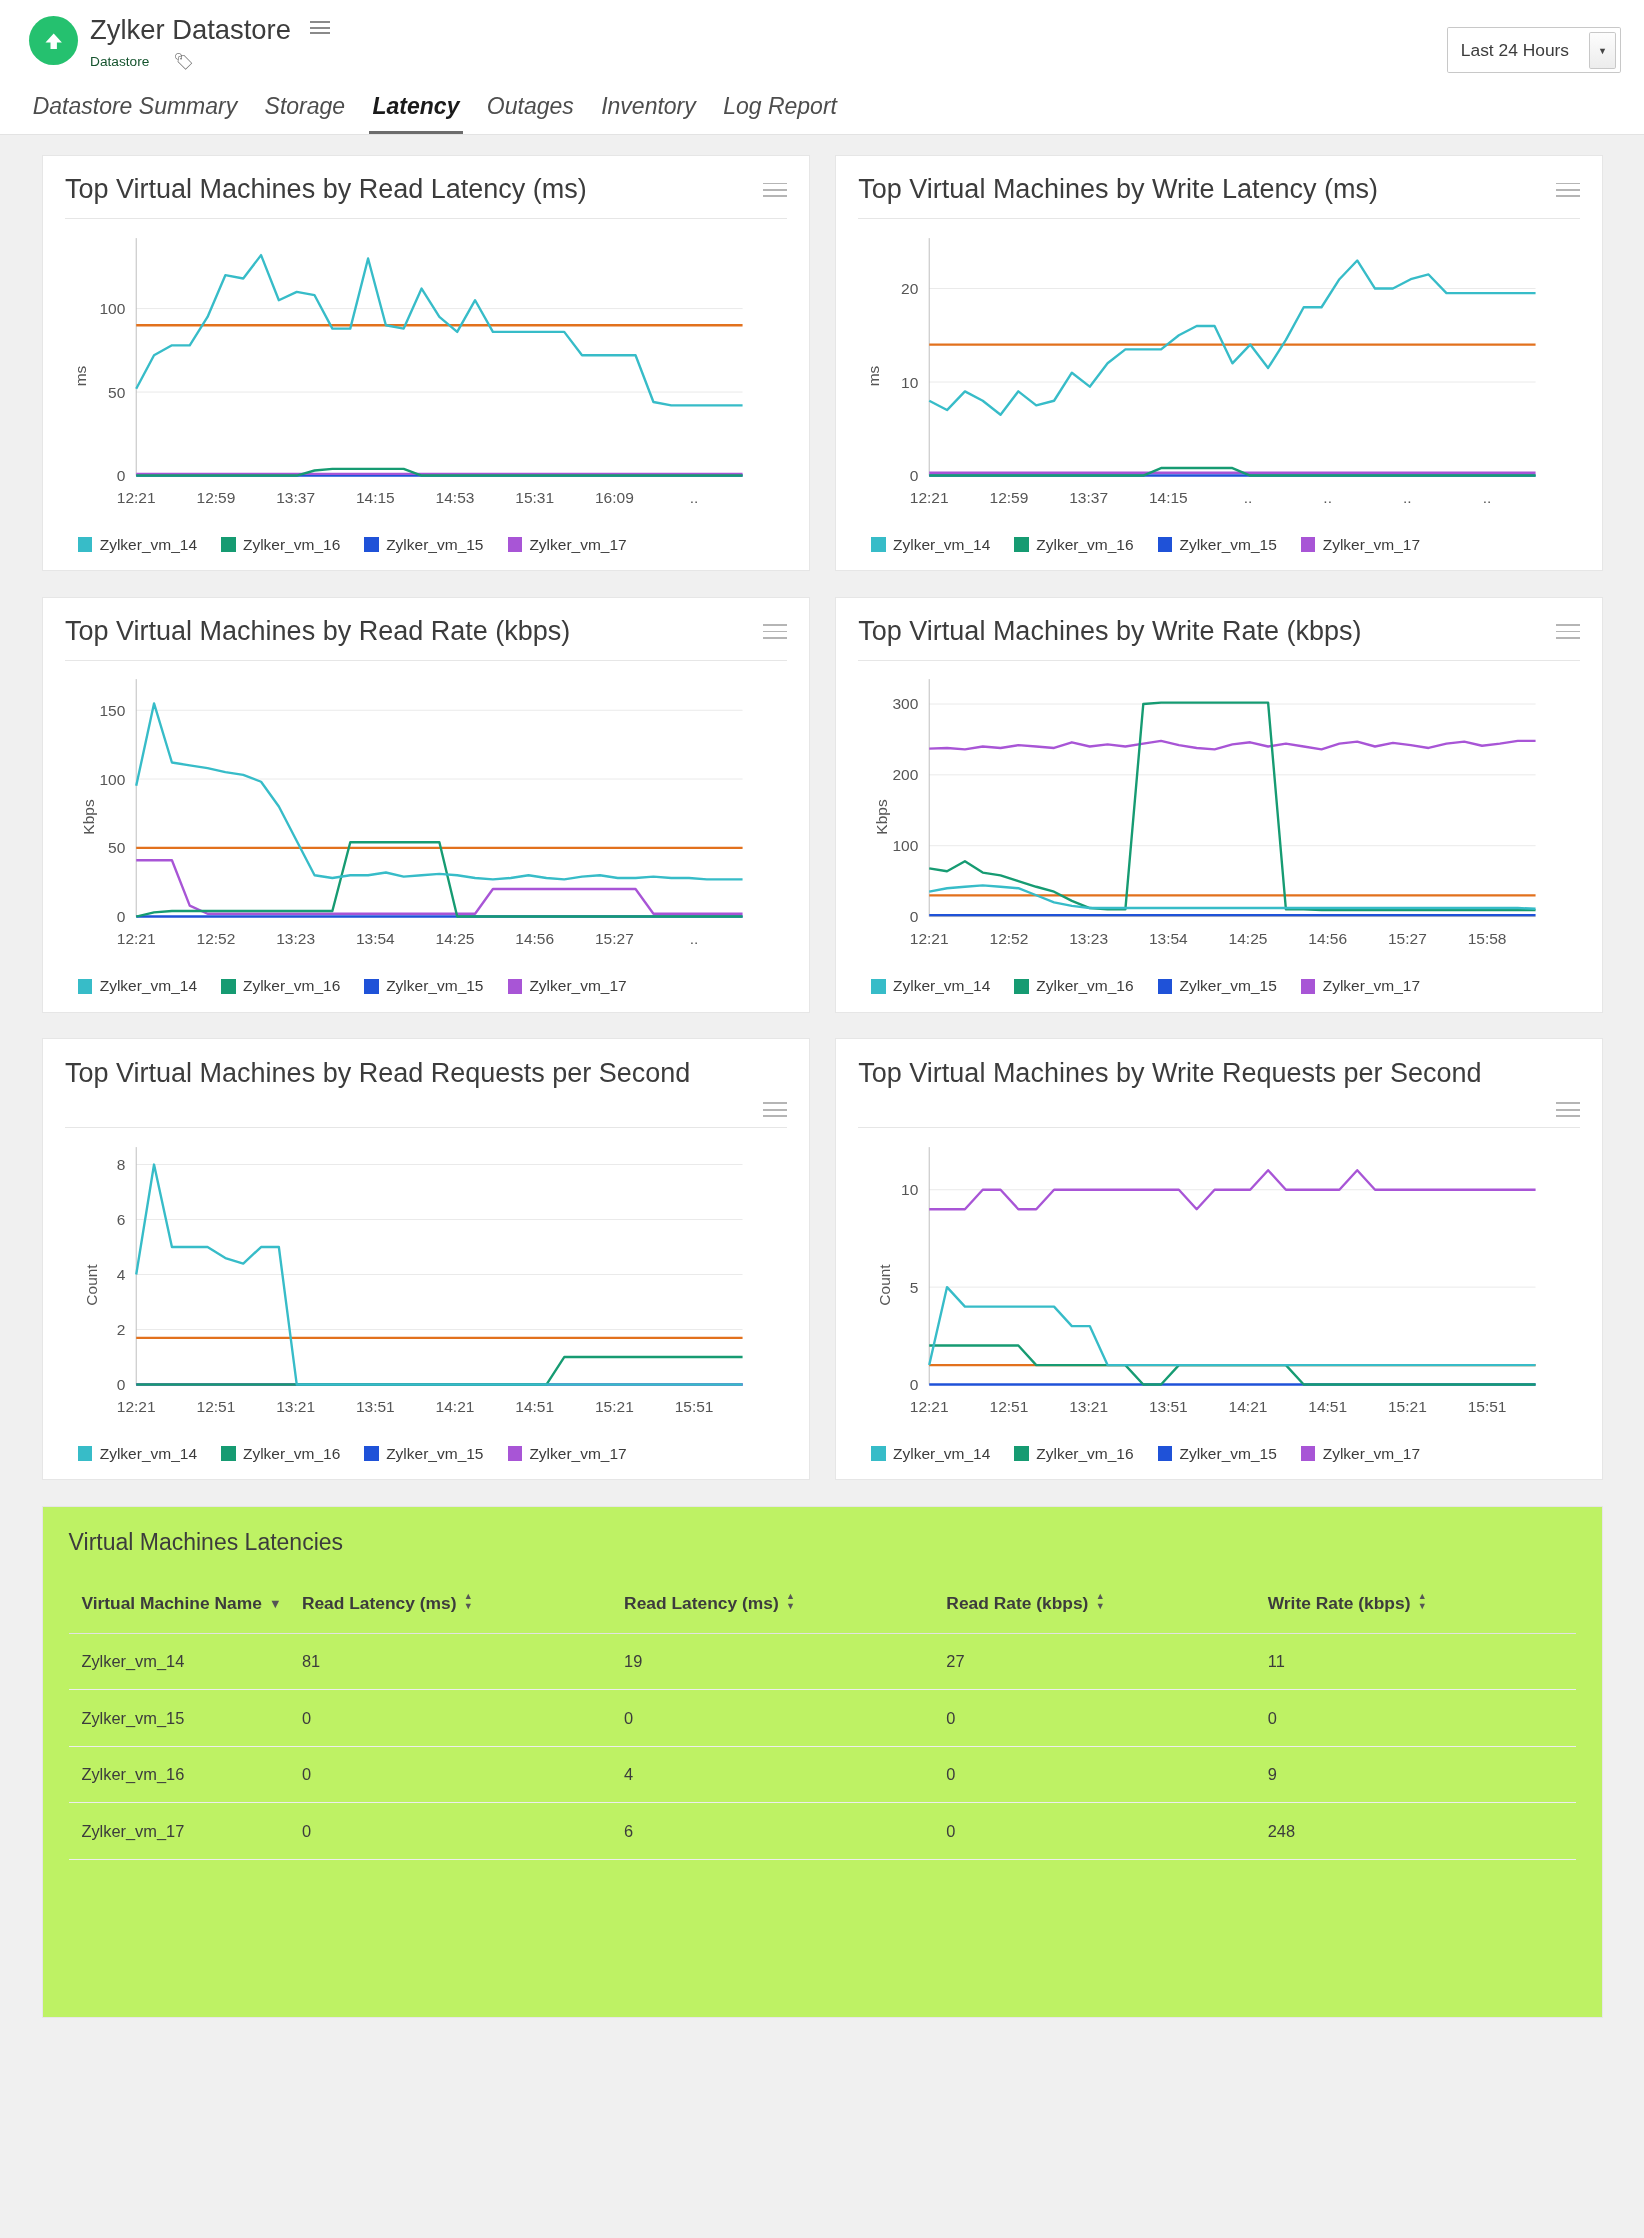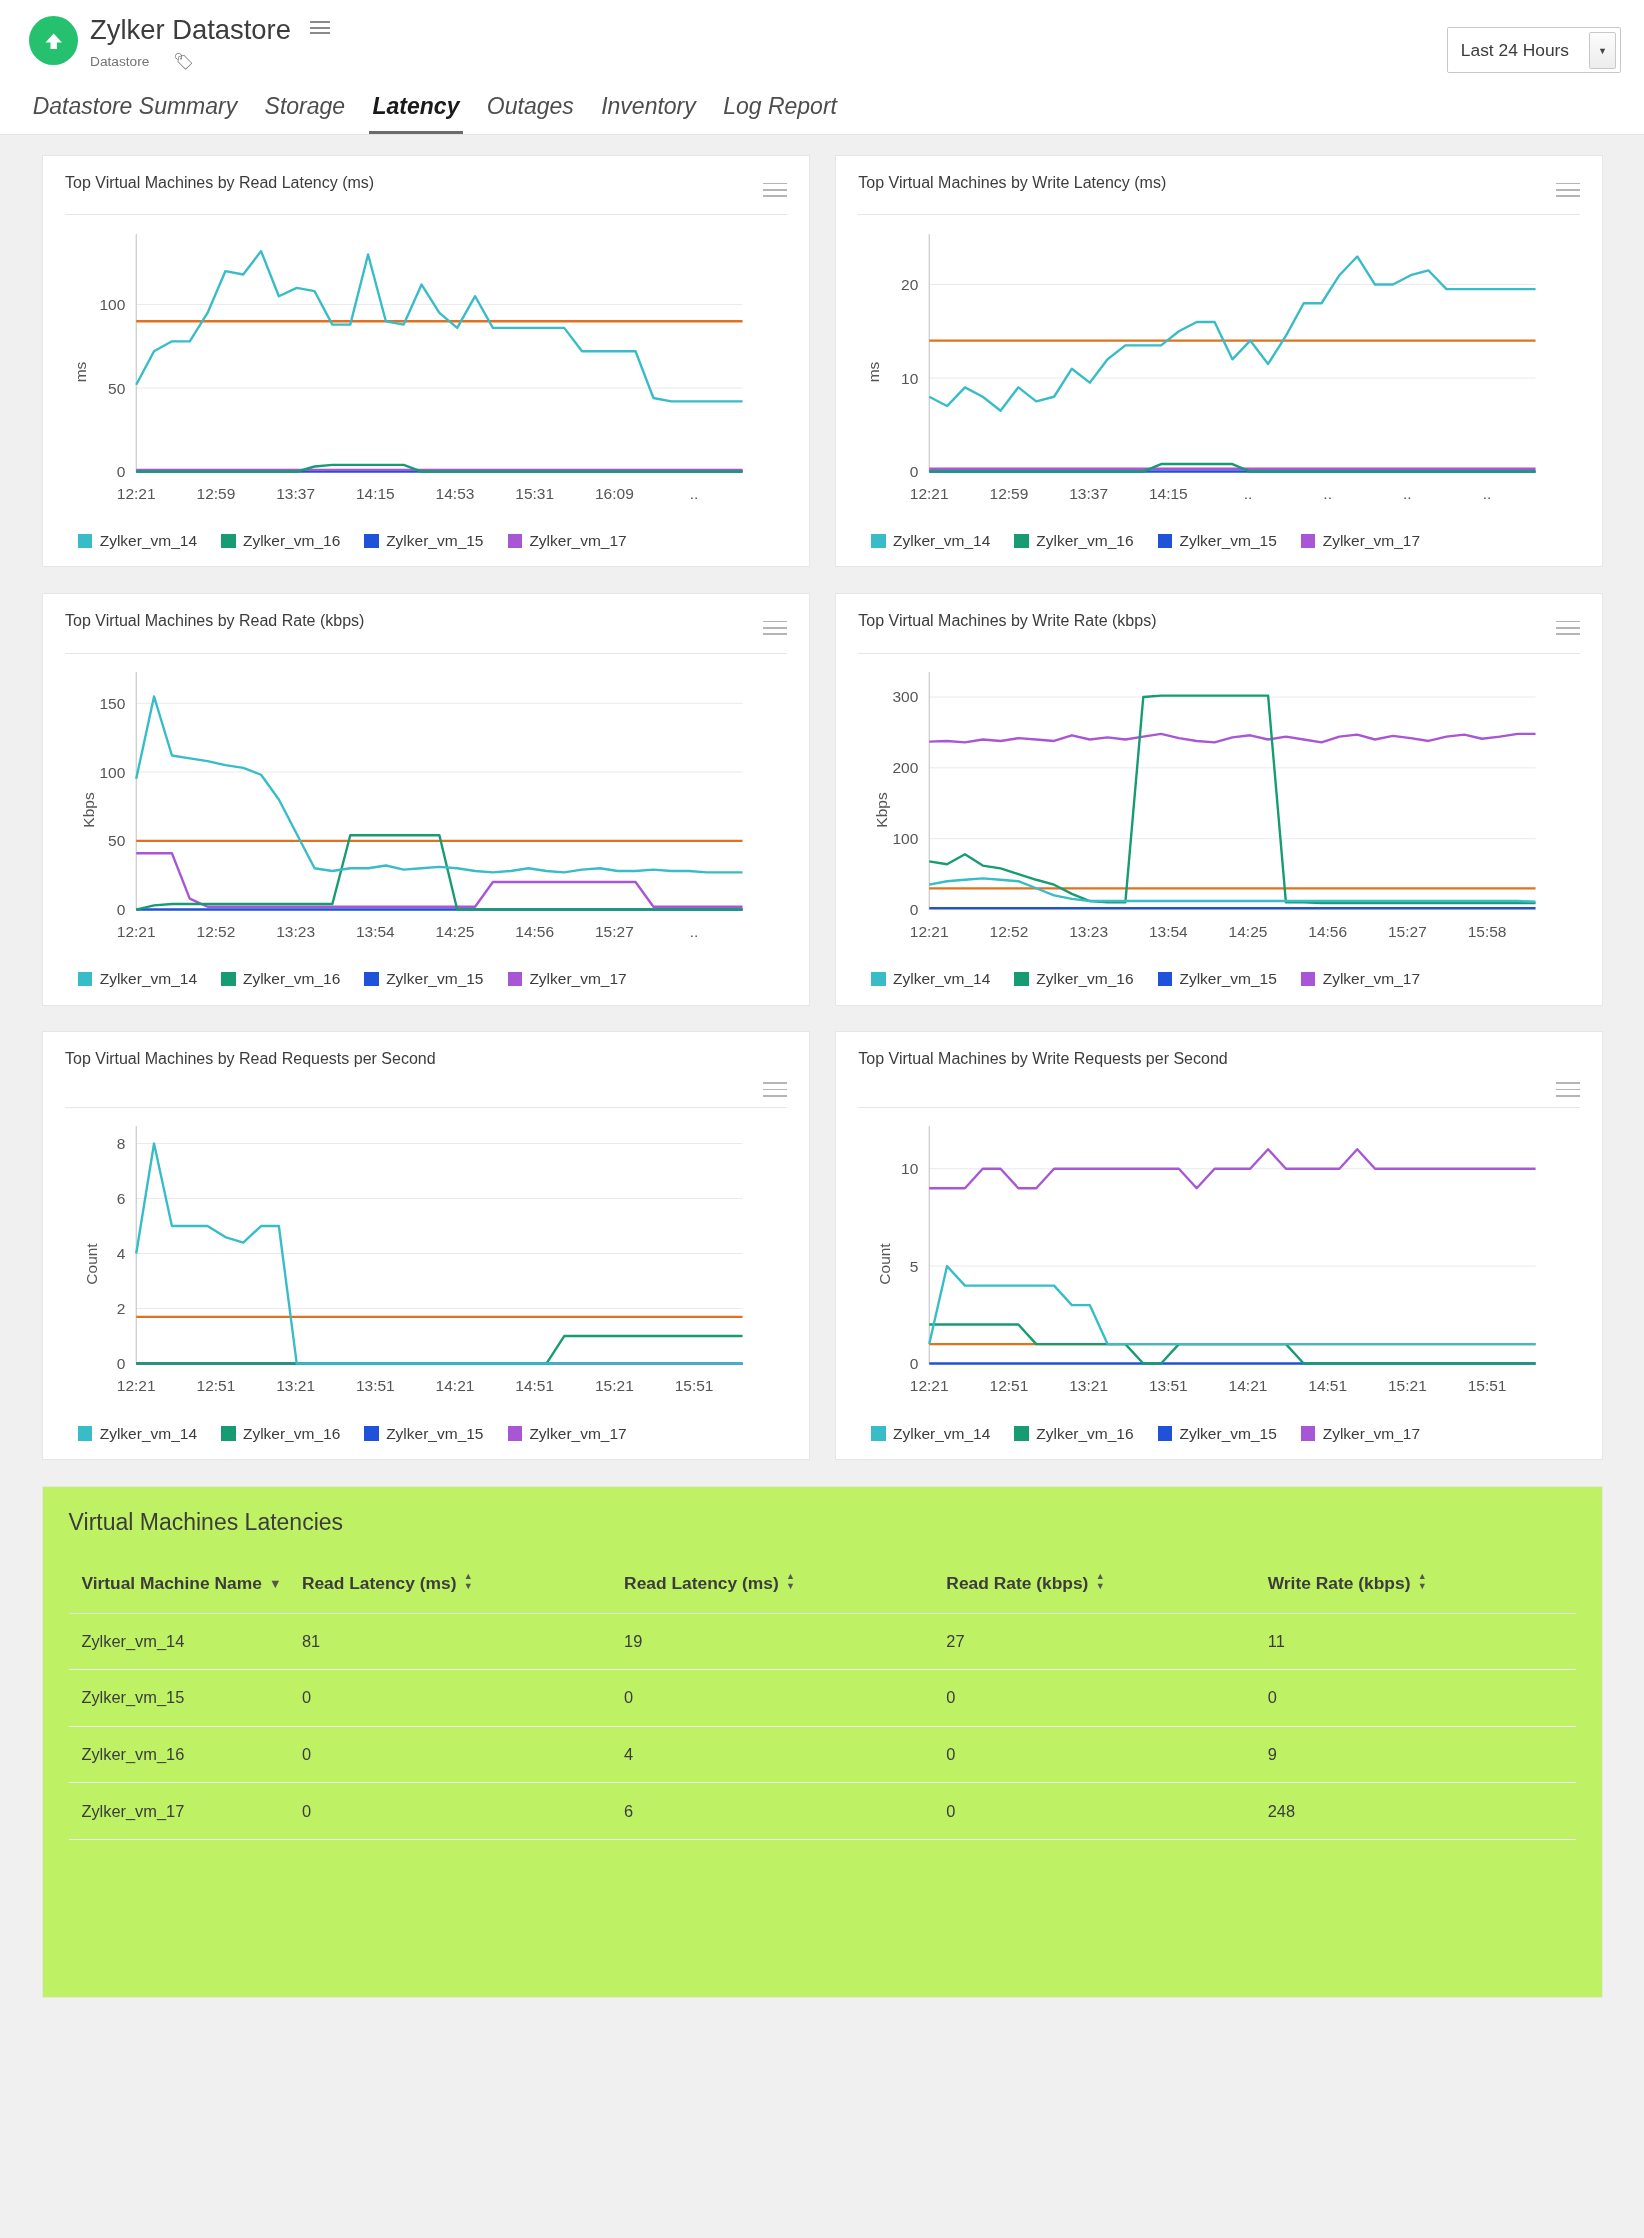--- a/index.html
+++ b/index.html
@@ -53,21 +53,21 @@
     background: #8a8a8a;
     margin: 3.7px 0;
   }
   .breadcrumb-row {
     margin-top: 7.3px;
     display: flex;
     align-items: center;
     gap: 24px;
   }
   .breadcrumb-link {
-    color: #737373;
+    color: #14532d;
     font-size: 13.7px;
     text-decoration: none;
     cursor: pointer;
   }
   .tag-icon { color: #6f6f6f; font-size: 16.4px; cursor: pointer; }
 
   .range-select {
     position: absolute;
     right: 24px; top: 27.4px;
     width: 174px; height: 46px;
@@ -128,21 +128,21 @@
     padding: 18.3px 22px 16.4px 22px;
   }
   .card-head {
     display: flex;
     align-items: flex-start;
     justify-content: space-between;
     border-bottom: 0.9px solid #e6e6e6;
     padding-bottom: 12.8px;
   }
   .card-title {
-    font-size: 16px;
+    font-size: 27px;
     color: #3c3c3c;
   }
   .card-title.tall { padding-bottom: 5.5px; }
   .card-head.noline { border-bottom: none; padding-bottom: 0;}
   .menu-icon { cursor: pointer; padding-top: 3.7px; }
   .menu-icon span {
     display: block;
     width: 24px; height: 1.8px;
     background: #b5b5b5;
     margin: 4.6px 0;

